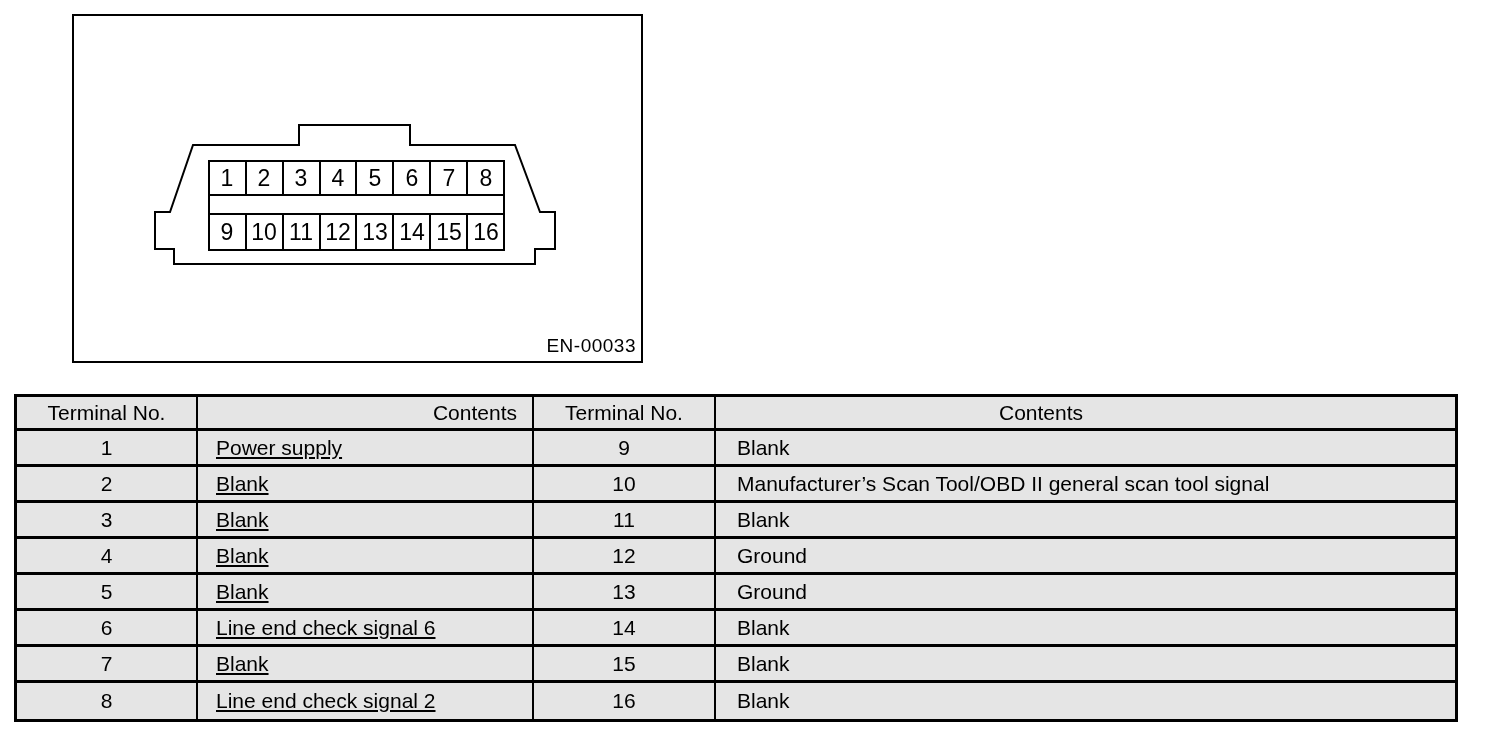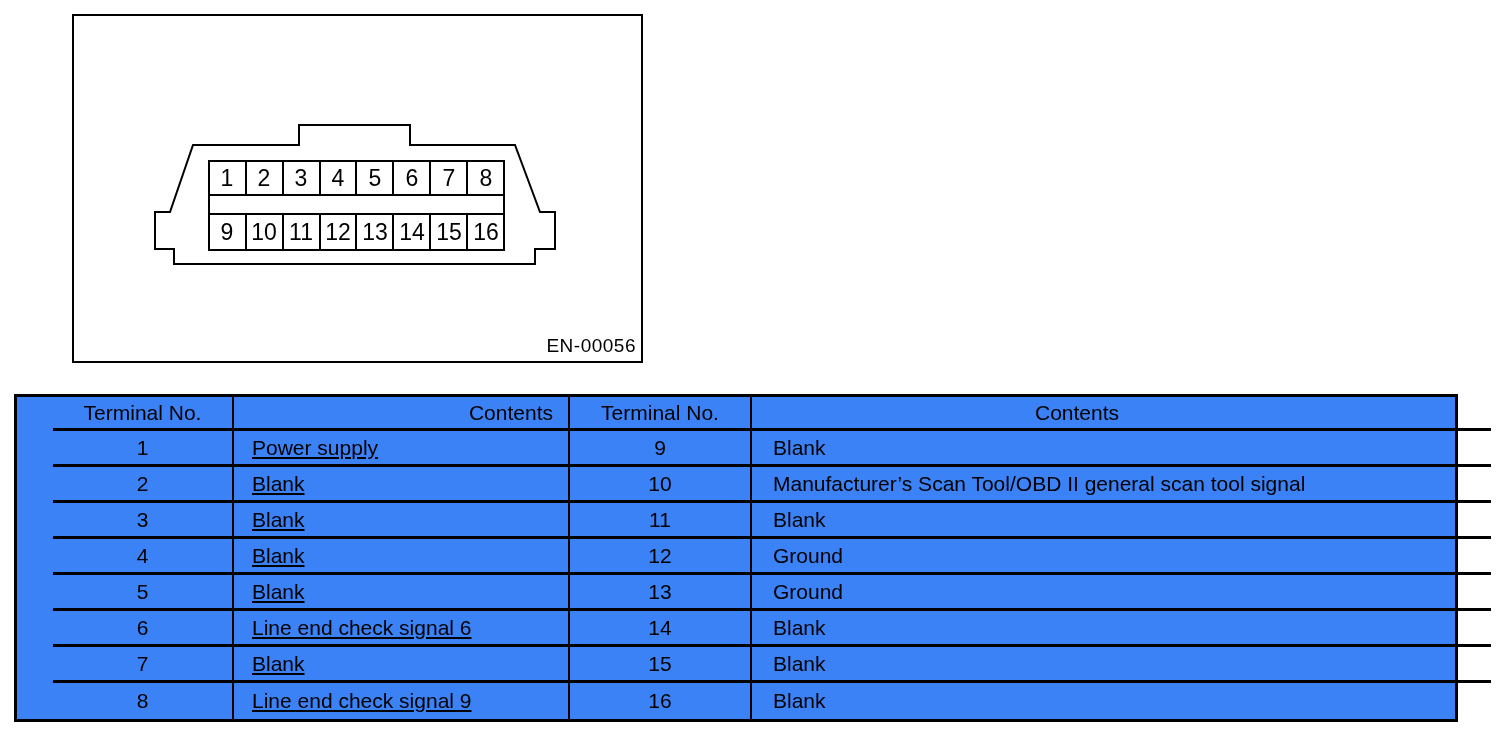--- a/index.html
+++ b/index.html
@@ -36,22 +36,21 @@
 
   
   .pin-table {
     position: absolute;
     left: 14px; top: 394px;
     width: 1444px;
     border: 3px solid #000;
     display: grid;
     grid-template-columns: 181px 336px 182px 739px;
     grid-template-rows: 34px repeat(8, 36px);
-    background: #3b82f6;
-    padding-left: 36px;
+    background: #e5e5e5;
   }
   .pin-table > div {
     border-right: 2px solid #000;
     border-bottom: 3px solid #000;
     display: flex;
     align-items: center;
     font-size: 21px;
     white-space: nowrap;
     overflow: hidden;
   }
@@ -112,21 +111,21 @@
     <text class="pin-digit" text-anchor="middle" x="153" y="224">9</text>
     <text class="pin-digit" text-anchor="middle" x="190" y="224">10</text>
     <text class="pin-digit" text-anchor="middle" x="227" y="224">11</text>
     <text class="pin-digit" text-anchor="middle" x="264" y="224">12</text>
     <text class="pin-digit" text-anchor="middle" x="301" y="224">13</text>
     <text class="pin-digit" text-anchor="middle" x="338" y="224">14</text>
     <text class="pin-digit" text-anchor="middle" x="375" y="224">15</text>
     <text class="pin-digit" text-anchor="middle" x="412" y="224">16</text>
   </svg>
 
-  <div class="fig-label">EN-00056</div>
+  <div class="fig-label">EN-00033</div>
 </div>
 
 <div class="pin-table">
 
   <div class="cell-center">Terminal No.</div>
   <div class="hdr-right">Contents</div>
   <div class="cell-center">Terminal No.</div>
   <div class="hdr-center-shift">Contents</div>
 
   <div class="cell-center">1</div>
@@ -158,16 +157,16 @@
   <div class="cell-left">Line end check signal 6</div>
   <div class="cell-center">14</div>
   <div class="cell-left-w">Blank</div>
 
   <div class="cell-center">7</div>
   <div class="cell-left">Blank</div>
   <div class="cell-center">15</div>
   <div class="cell-left-w">Blank</div>
 
   <div class="cell-center">8</div>
-  <div class="cell-left">Line end check signal 9</div>
+  <div class="cell-left">Line end check signal 2</div>
   <div class="cell-center">16</div>
   <div class="cell-left-w">Blank</div>
 </div>
 
 </body></html>

